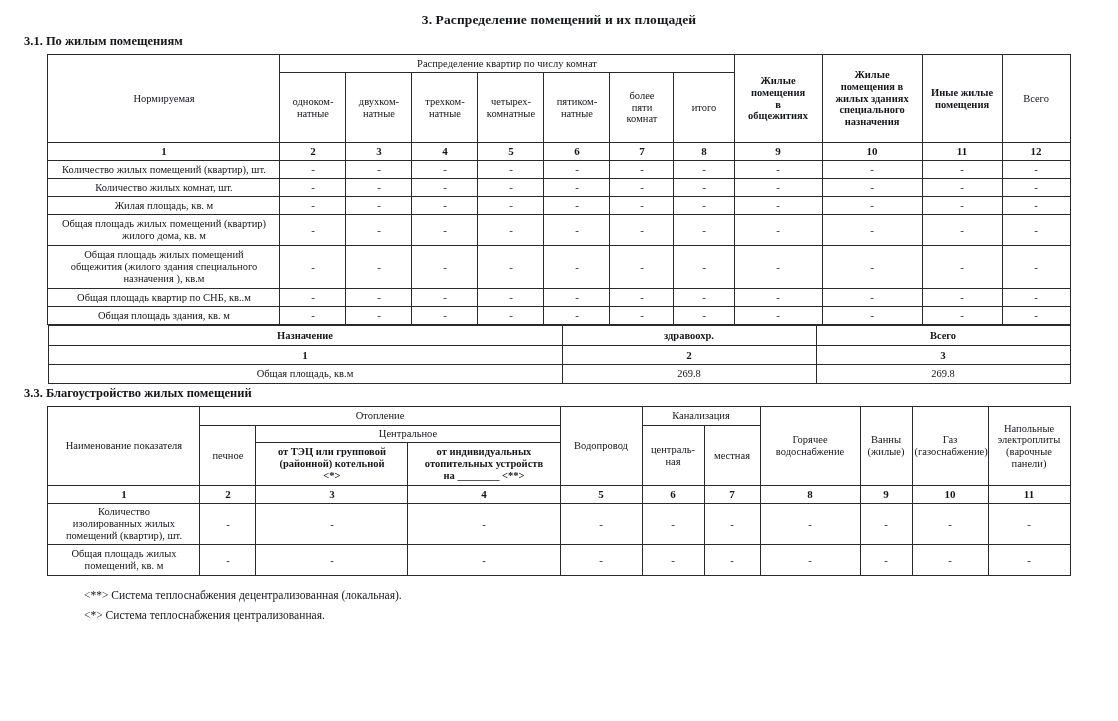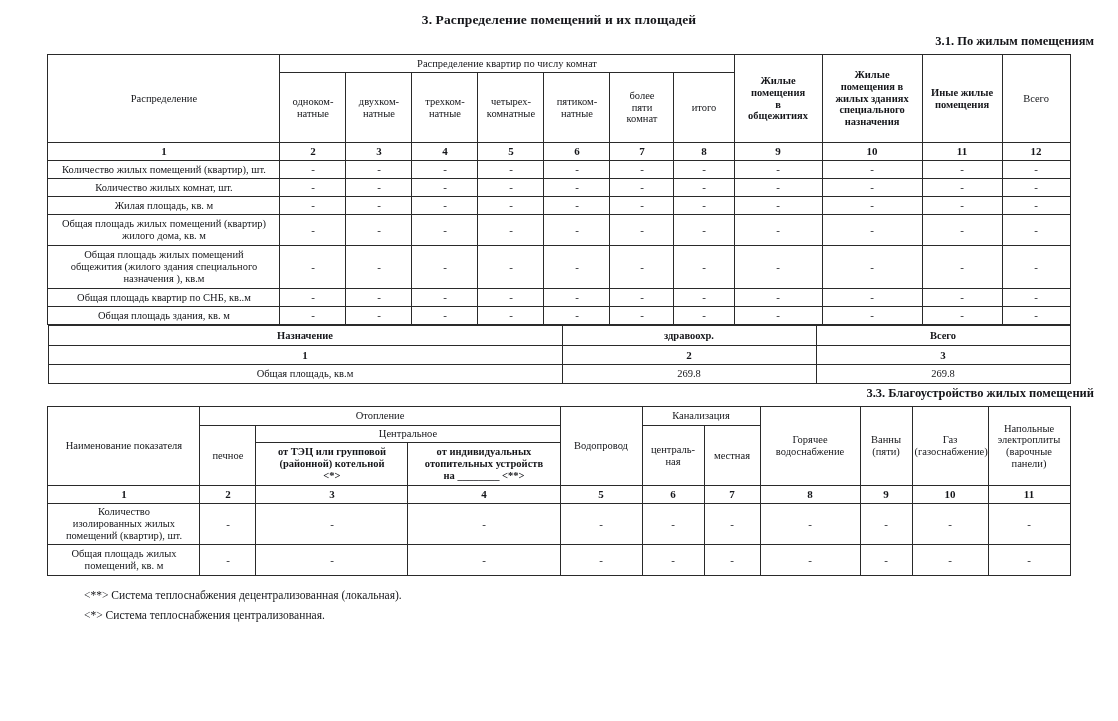--- a/index.html
+++ b/index.html
@@ -24,21 +24,21 @@
     position: relative;
   }
   .doc-title {
     text-align: center;
     font-size: 13.5px;
     font-weight: bold;
     margin: 4px 0 6px 0;
     letter-spacing: 0.1px;
   }
   .sec-title {
-    text-align: right;
+    text-align: left;
     font-size: 12.5px;
     font-weight: bold;
     margin: 2px 0 5px 0;
   }
   table {
     border-collapse: collapse;
     width: 1022px;
     margin: 0 auto;
     table-layout: fixed;
   }
@@ -105,21 +105,21 @@
         <col style="width:66px">
         <col style="width:64px">
       <col style="width:60px">
       <col style="width:88px">
         <col style="width:100px">
         <col style="width:80px">
         <col style="width:68px">
     </colgroup>
     <tbody>
       <tr>
-        <td rowspan="2" class="hdr" style="height:24px">Распределение</td>
+        <td rowspan="2" class="hdr" style="height:24px">Нормируемая</td>
         <td colspan="7" class="hdr">Распределение квартир по числу комнат</td>
         <td rowspan="2" class="hdr bold">
           <div>Жилые</div>
           <div>помещения</div>
           <div>в</div>
           <div>общежитиях</div>
         </td>
         <td rowspan="2" class="hdr bold">
           <div>Жилые</div>
           <div>помещения в</div>
@@ -337,21 +337,21 @@
         <td rowspan="3" class="hdr" style="height:58px">Наименование показателя</td>
         <td colspan="3" class="hdr" style="height:16px">Отопление</td>
         <td rowspan="3" class="hdr">Водопровод</td>
         <td colspan="2" class="hdr" style="height:16px">Канализация</td>
         <td rowspan="3" class="hdr">
           <div>Горячее</div>
           <div>водоснабжение</div>
         </td>
         <td rowspan="3" class="hdr">
           <div>Ванны</div>
-          <div>(пяти)</div>
+          <div>(жилые)</div>
         </td>
         <td rowspan="3" class="hdr">
           <div>Газ</div>
           <div>(газоснабжение)</div>
         </td>
         <td rowspan="3" class="hdr">
           <div>Напольные</div>
           <div>электроплиты</div>
           <div>(варочные</div>
           <div>панели)</div>

